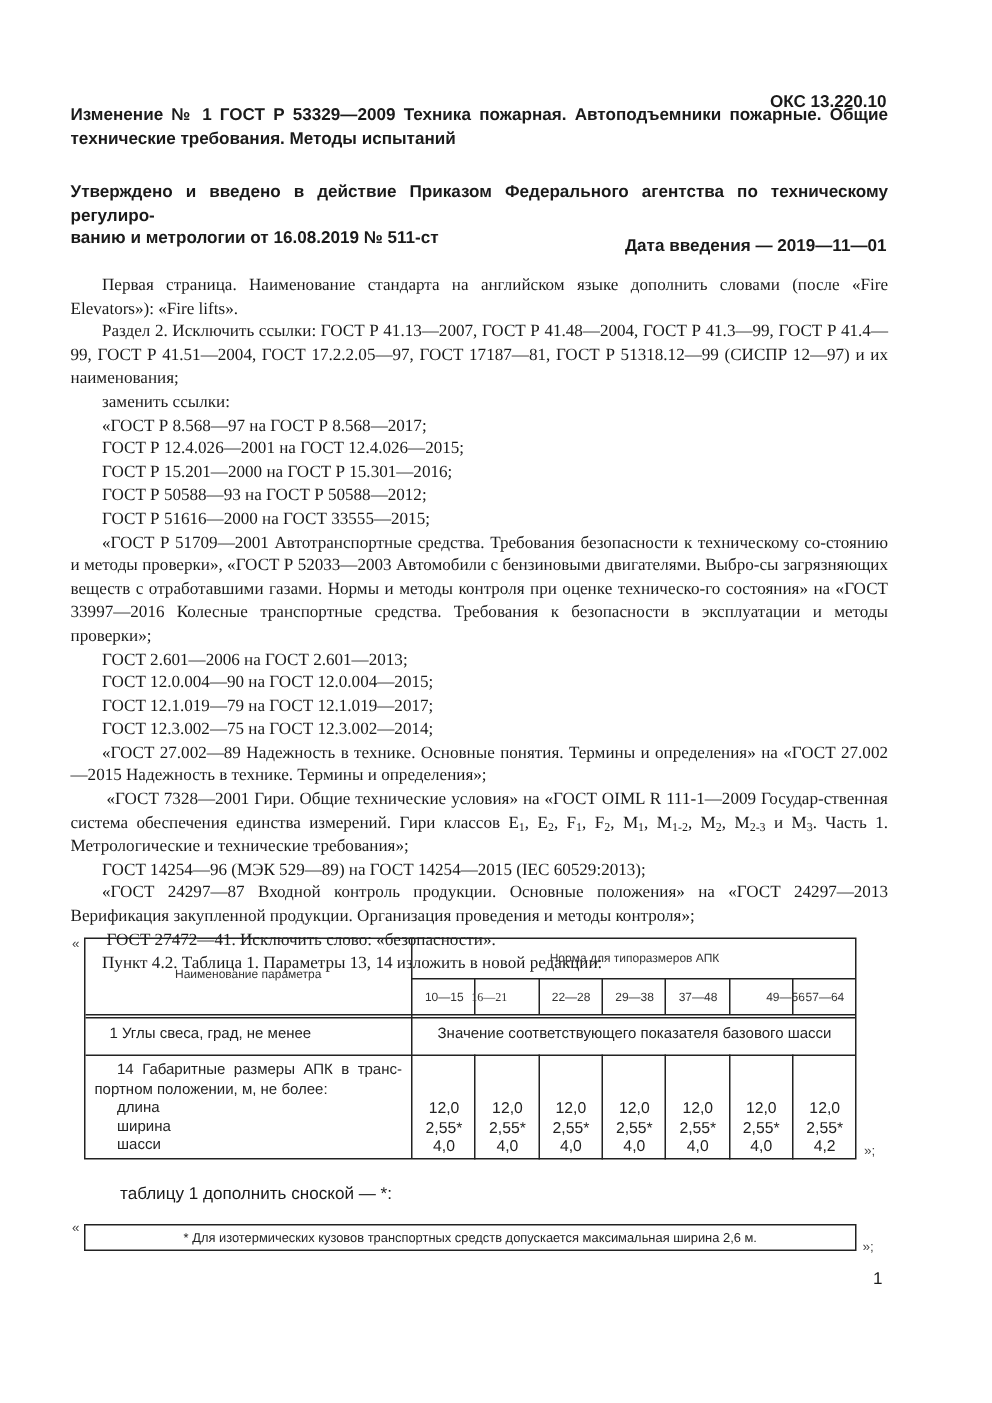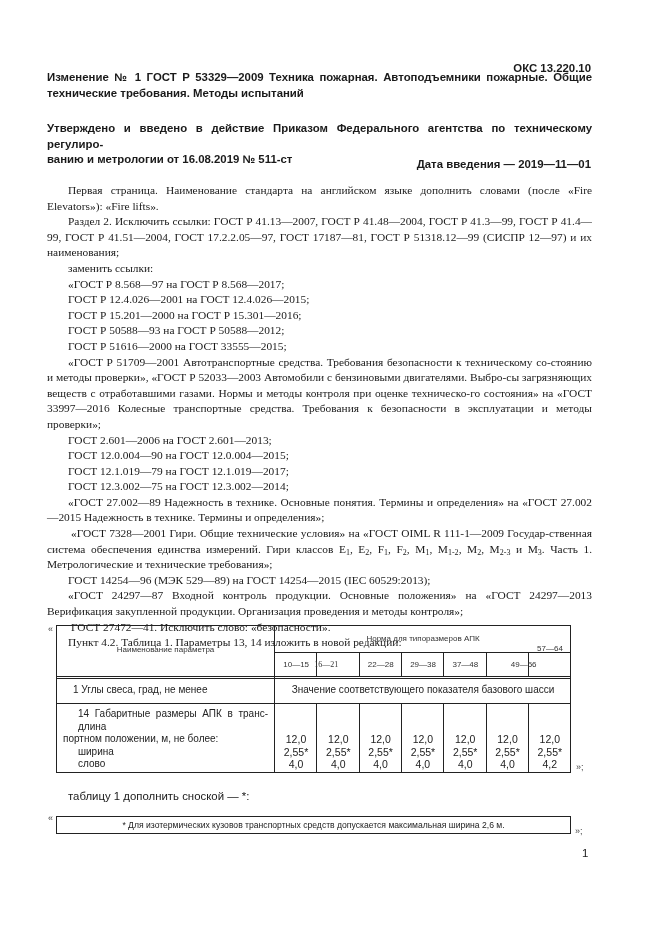--- a/index.html
+++ b/index.html
@@ -74,45 +74,45 @@
 
   <div class="cell" style="left:0; width:217px; top:19px;">Наименование параметра</div>
   <div class="cell" style="left:218px; width:296px; top:8px;">Норма для типоразмеров АПК</div>
   <div id="sizes"></div>
 
   <div class="cell cell10" style="left:10px; width:200px; top:58px; text-align:left; padding-left:6px;">1 Углы свеса, град, не менее</div>
   <div class="cell cell10" style="left:218px; width:296px; top:58px;">Значение соответствующего показателя базового шасси</div>
 
   <div class="cell cell10" style="left:6px; width:205px; top:82px; text-align:left; line-height:12.5px;">
     <div style="text-indent:15px; text-align:justify; text-align-last:justify;">14 Габаритные размеры АПК в транс-</div>
+    <div>портном положении, м, не более:</div>
     <div style="padding-left:15px;">длина</div>
-    <div>портном положении, м, не более:</div>
     <div style="padding-left:15px;">ширина</div>
-    <div style="padding-left:15px;">слово</div>
+    <div style="padding-left:15px;">шасси</div>
   </div>
   <div id="vals"></div>
 <div class="vl" style="left: 259.3px; top: 26px; height: 24px;"></div>
     <div class="vl" style="left: 259.3px; top: 77px; height: 70px;"></div>
     <div class="vl" style="left: 301.6px; top: 26px; height: 24px;"></div>
     <div class="vl" style="left: 301.6px; top: 77px; height: 70px;"></div>
     <div class="vl" style="left: 343.9px; top: 26px; height: 24px;"></div>
     <div class="vl" style="left: 343.9px; top: 77px; height: 70px;"></div>
     <div class="vl" style="left: 386.2px; top: 26px; height: 24px;"></div>
     <div class="vl" style="left: 386.2px; top: 77px; height: 70px;"></div>
     <div class="vl" style="left: 428.5px; top: 26px; height: 24px;"></div>
     <div class="vl" style="left: 428.5px; top: 77px; height: 70px;"></div>
     <div class="vl" style="left: 470.8px; top: 26px; height: 24px;"></div>
     <div class="vl" style="left: 470.8px; top: 77px; height: 70px;"></div>
     <div class="cell" style="left: 218px; width: 42.3px; top: 34px;">10—15</div>
     <div class="cell" style="left: 248px; width: 42.3px; top: 34px; font-family: Liberation Serif, serif;">16—21</div>
     <div class="cell" style="left: 302.6px; width: 42.3px; top: 34px;">22—28</div>
     <div class="cell" style="left: 344.9px; width: 42.3px; top: 34px;">29—38</div>
     <div class="cell" style="left: 387.2px; width: 42.3px; top: 34px;">37—48</div>
     <div class="cell" style="left: 429.5px; width: 42.3px; top: 34px; padding-left: 16px;">49—56</div>
-    <div class="cell" style="left: 471.8px; width: 42.3px; top: 18px;">57—64</div>
+    <div class="cell" style="left: 471.8px; width: 42.3px; top: 34px;">57—64</div>
     <div class="num" style="left: 218px; top: 107px;">
       <div>12,0</div>
       <div>2,55*</div>
       <div>4,0</div>
     </div>
     <div class="num" style="left: 260.3px; top: 107px;">
       <div>12,0</div>
       <div>2,55*</div>
       <div>4,0</div>
     </div>
@@ -137,18 +137,18 @@
       <div>4,0</div>
     </div>
     <div class="num" style="left: 471.8px; top: 107px;">
       <div>12,0</div>
       <div>2,55*</div>
       <div>4,2</div>
     </div>
   </div>
 <div class="quote" style="left:576px; top:762px;">»;</div>
 
-<div class="abs t" style="left:68px; top:789px;">таблицу 1 дополнить сноской — *:</div>
+<div class="abs t" style="left:80px; top:789px;">таблицу 1 дополнить сноской — *:</div>
 <div class="quote" style="left:48px; top:813px;">«</div>
 <div class="abs" style="left:56px; top:816px; width:515px; height:18px; border:1px solid #222; box-sizing:border-box; font-size:8.6px; text-align:center; line-height:16px; color:#222;">* Для изотермических кузовов транспортных средств допускается максимальная ширина 2,6 м.</div>
 <div class="quote" style="left:575px; top:826px;">»;</div>
 
 <div class="abs t" style="left:582px; top:846px;">1</div>
 
 </body></html>

